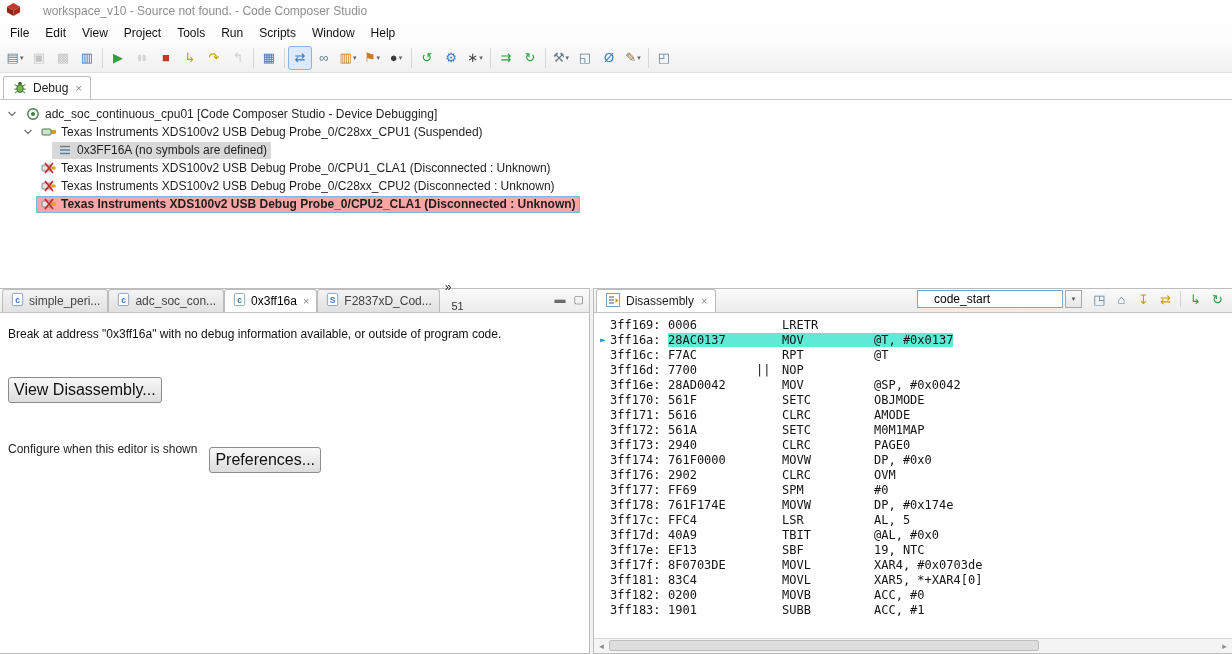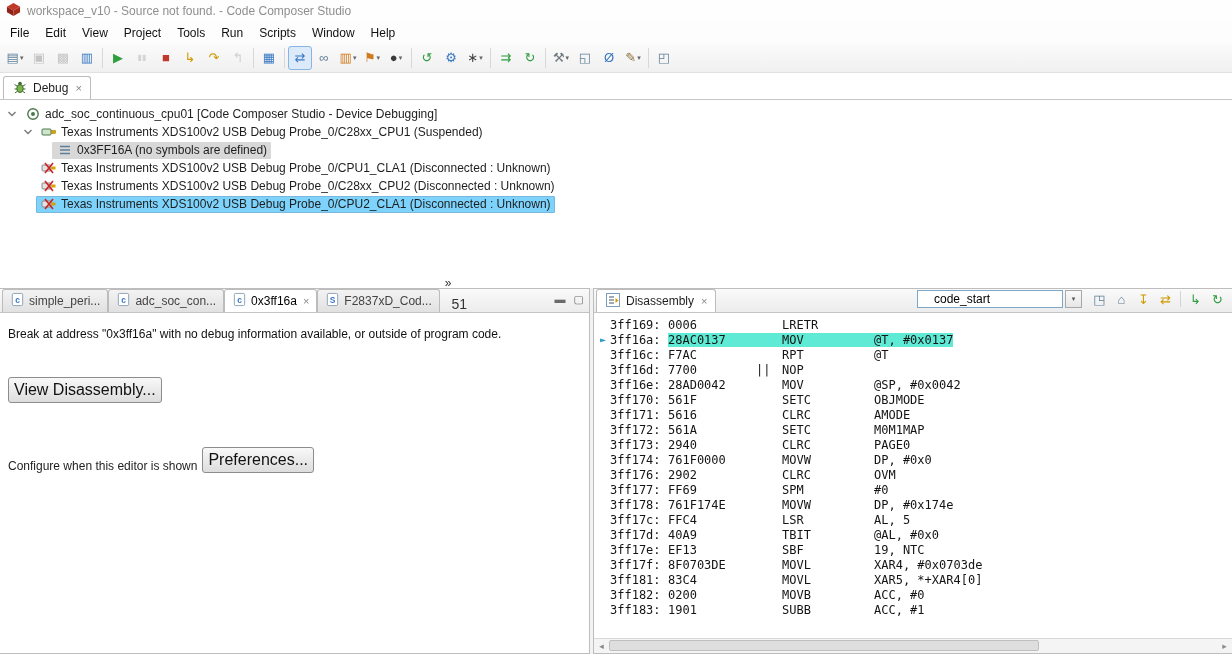--- a/index.html
+++ b/index.html
@@ -1,19 +1,19 @@
 <!DOCTYPE html>
 <html><head>
 <meta charset="utf-8">
 <style>
   *{box-sizing:border-box;}
   html,body{margin:0;padding:0;width:1232px;height:654px;overflow:hidden;background:#fff;
     font-family:"Liberation Sans",sans-serif;font-size:12px;color:#1e1e1e;}
   
-  .titlebar{height:22px;display:flex;align-items:center;gap:6px;padding:0 6px;background:#fefefe;}
+  .titlebar{height:22px;display:flex;align-items:center;gap:22px;padding:0 6px;background:#fefefe;}
   .title-text{color:#8f8f8f;}
   .menubar{height:21px;display:flex;align-items:flex-end;padding:0 2px;background:#fdfdfd;}
   .menu-item{padding:3px 8px;color:#111;}
   .toolbar{height:30px;display:flex;align-items:center;padding:0 3px;
     background:linear-gradient(#fbfbfb,#f0f0f0);border-bottom:1px solid #e2e2e2;}
   .tbtn{height:24px;min-width:24px;display:flex;align-items:center;justify-content:center;
     padding:0 2px;border:1px solid transparent;border-radius:3px;}
   .tbtn .glyph{font-size:13px;line-height:1;}
   .tbtn.dis .glyph{opacity:.4;filter:grayscale(1);}
   .tbtn .ddm{font-size:7px;color:#666;margin-left:1px;}
@@ -25,41 +25,41 @@
   .vtab{display:flex;align-items:center;gap:5px;height:23px;padding:0 8px;border:1px solid #bcbcbc;
     border-bottom:none;border-radius:3px 3px 0 0;background:#fff;}
   .tab-close{color:#888;font-size:11px;margin-left:2px;}
   .debug-tree{height:187px;background:#fff;padding-top:5px;overflow:hidden;}
   .tree-row{height:18px;display:flex;align-items:center;white-space:nowrap;}
   .t-indent{display:inline-block;height:1px;}
   .twisty{width:16px;display:flex;justify-content:center;align-items:center;}
   .row-body{display:flex;align-items:center;gap:4px;padding:0 3px;height:17px;border:1px solid transparent;border-radius:1px;}
   .t-icon{width:17px;display:flex;justify-content:center;align-items:center;}
   .tree-row.selected .row-body{background:#d8d8d8;}
-  .tree-row.focused .row-body{background:#7dd3fc;border-color:#79b8dc;}
+  .tree-row.focused .row-body{background:#fca5a5;border-color:#79b8dc;font-weight:bold;}
   
   .bottom{position:absolute;left:0;top:288px;width:1232px;height:366px;display:flex;}
   .left-panel{width:590px;display:flex;flex-direction:column;border:1px solid #bdbdbd;border-left:none;background:#fff;}
   .divider{width:3px;background:#f2f2f2;}
   .right-panel{flex:1;display:flex;flex-direction:column;border:1px solid #bdbdbd;border-right:none;background:#fff;}
   .panel-tabbar{height:24px;display:flex;align-items:flex-end;background:linear-gradient(#fafafa,#ececec);
     border-bottom:1px solid #c4c4c4;position:relative;padding-left:2px;}
   .etabs{display:flex;align-items:flex-end;}
   .etab{display:flex;align-items:center;gap:4px;height:23px;padding:0 7px;border:1px solid #bcbcbc;
     border-bottom:none;border-radius:3px 3px 0 0;background:linear-gradient(#f3f3f3,#e1e1e1);color:#444;}
   .etab.active{background:#fff;color:#000;}
   .etab .label{white-space:nowrap;}
   .overflow{display:flex;align-items:flex-start;padding:2px 5px 0 5px;color:#333;}
-  .overflow .num{font-size:14px;margin-top:20px;}
+  .overflow .num{font-size:11px;margin-top:20px;}
   .panel-controls{position:absolute;right:5px;top:4px;display:flex;gap:8px;color:#6a6a6a;font-size:11px;}
   .editor-content{flex:1;background:#fff;padding:14px 8px 0 8px;}
   .msg{margin-bottom:14px;color:#111;}
   .btn{display:inline-block;padding:3px 5px;border:1px solid #8c8c8c;border-radius:3px;
     background:linear-gradient(#f8f8f8,#ddd);font-family:"Liberation Sans",sans-serif;font-size:16px;color:#111;margin-top:22px;}
-  .config-row{margin-top:22px;display:flex;align-items:flex-end;gap:5px;}
+  .config-row{margin-top:22px;display:flex;align-items:center;gap:12px;}
   
   .dis-controls{display:flex;align-items:center;height:24px;margin-left:auto;padding:0 4px 2px 0;gap:2px;}
   .search-box{width:146px;height:18px;border:1px solid #7da7c9;font-size:12px;padding:1px 16px;
     font-family:"Liberation Sans",sans-serif;color:#000;}
   .hist-btn{width:17px;height:18px;border:1px solid #a8a8a8;background:linear-gradient(#fafafa,#e6e6e6);
     display:flex;align-items:center;justify-content:center;font-size:7px;color:#555;}
   .hicons{display:flex;align-items:center;gap:1px;margin-left:5px;}
   .hbtn{width:21px;height:21px;display:flex;align-items:center;justify-content:center;border-radius:3px;}
   .hbtn .glyph{font-size:13px;line-height:1;}
   .hsep{width:1px;height:16px;background:#d4d4d4;margin:0 3px;}

